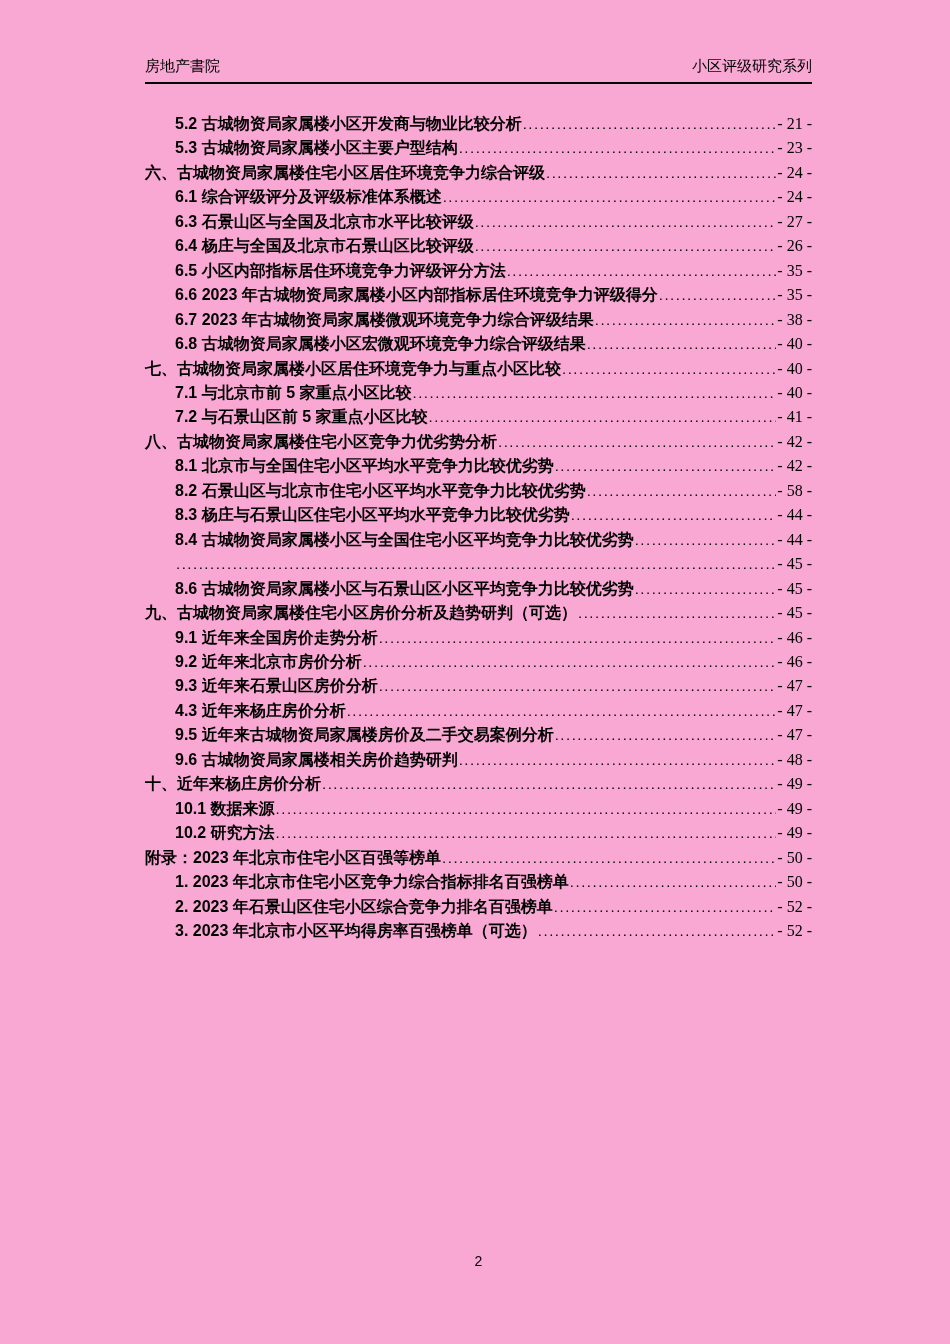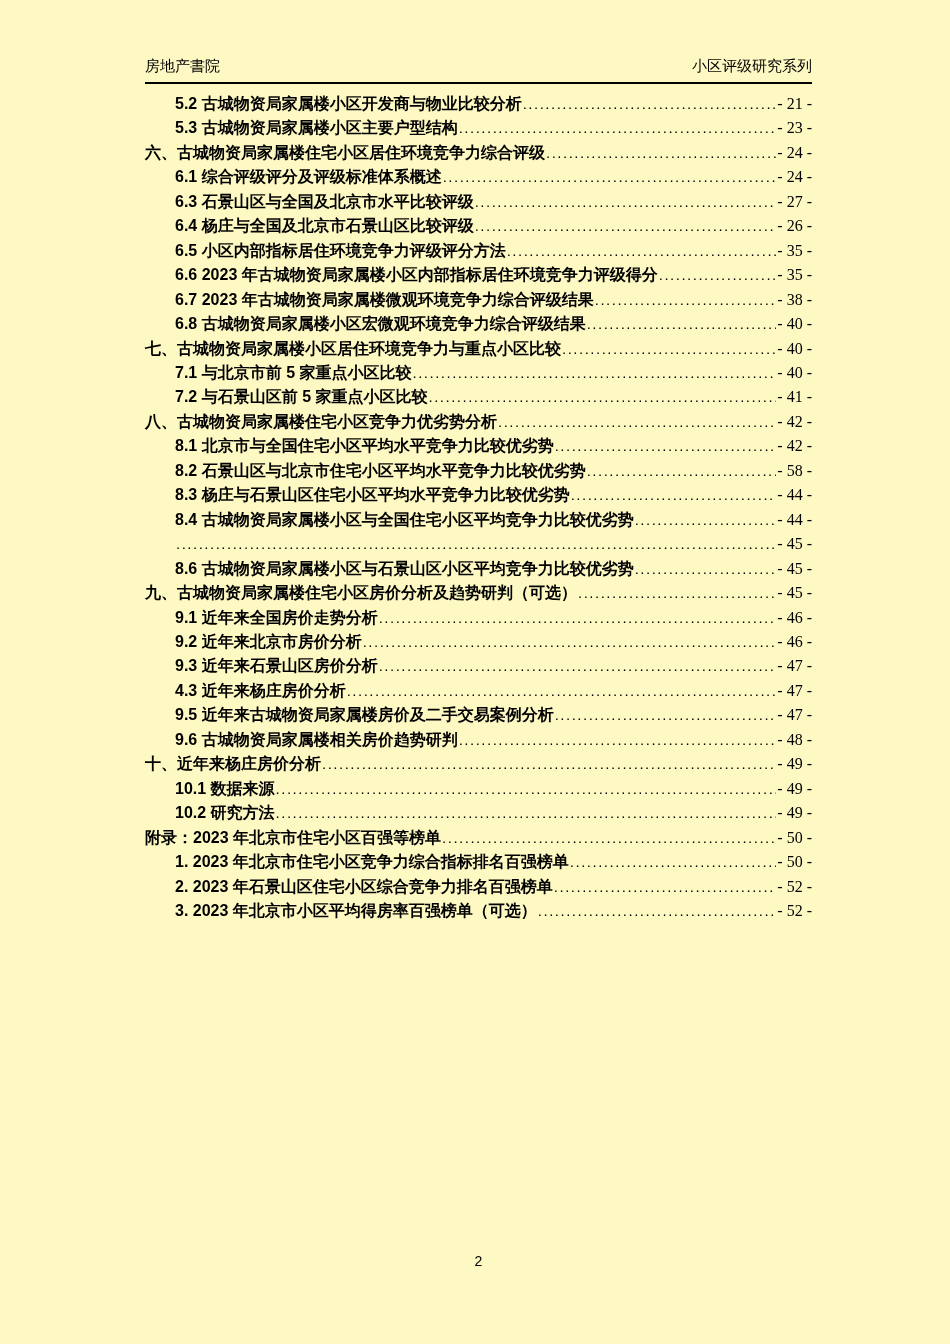--- a/index.html
+++ b/index.html
@@ -4,40 +4,40 @@
 <style>
   html, body {
     margin: 0;
     padding: 0;
     background: #ffffff;
   }
   .page {
     position: relative;
     width: 950px;
     height: 1344px;
-    background: #fef9c3;
+    background: #f9a8d4;
     box-sizing: border-box;
     padding: 57px 138px 0 145px;
     font-family: "Liberation Sans", sans-serif;
     color: #000000;
     overflow: hidden;
   }
   .doc-header {
     display: flex;
     justify-content: space-between;
     align-items: flex-end;
     width: 667px;
     font-size: 15px;
     font-weight: 400;
     padding-bottom: 7px;
     border-bottom: 2px solid #000000;
     line-height: 1.2;
   }
   .toc {
-    margin-top: 8px;
+    margin-top: 28px;
     width: 667px;
   }
   .toc-row {
     display: flex;
     align-items: baseline;
     line-height: 24.45px;
     font-size: 16px;
     white-space: nowrap;
   }
   .toc-row.level-2 {

